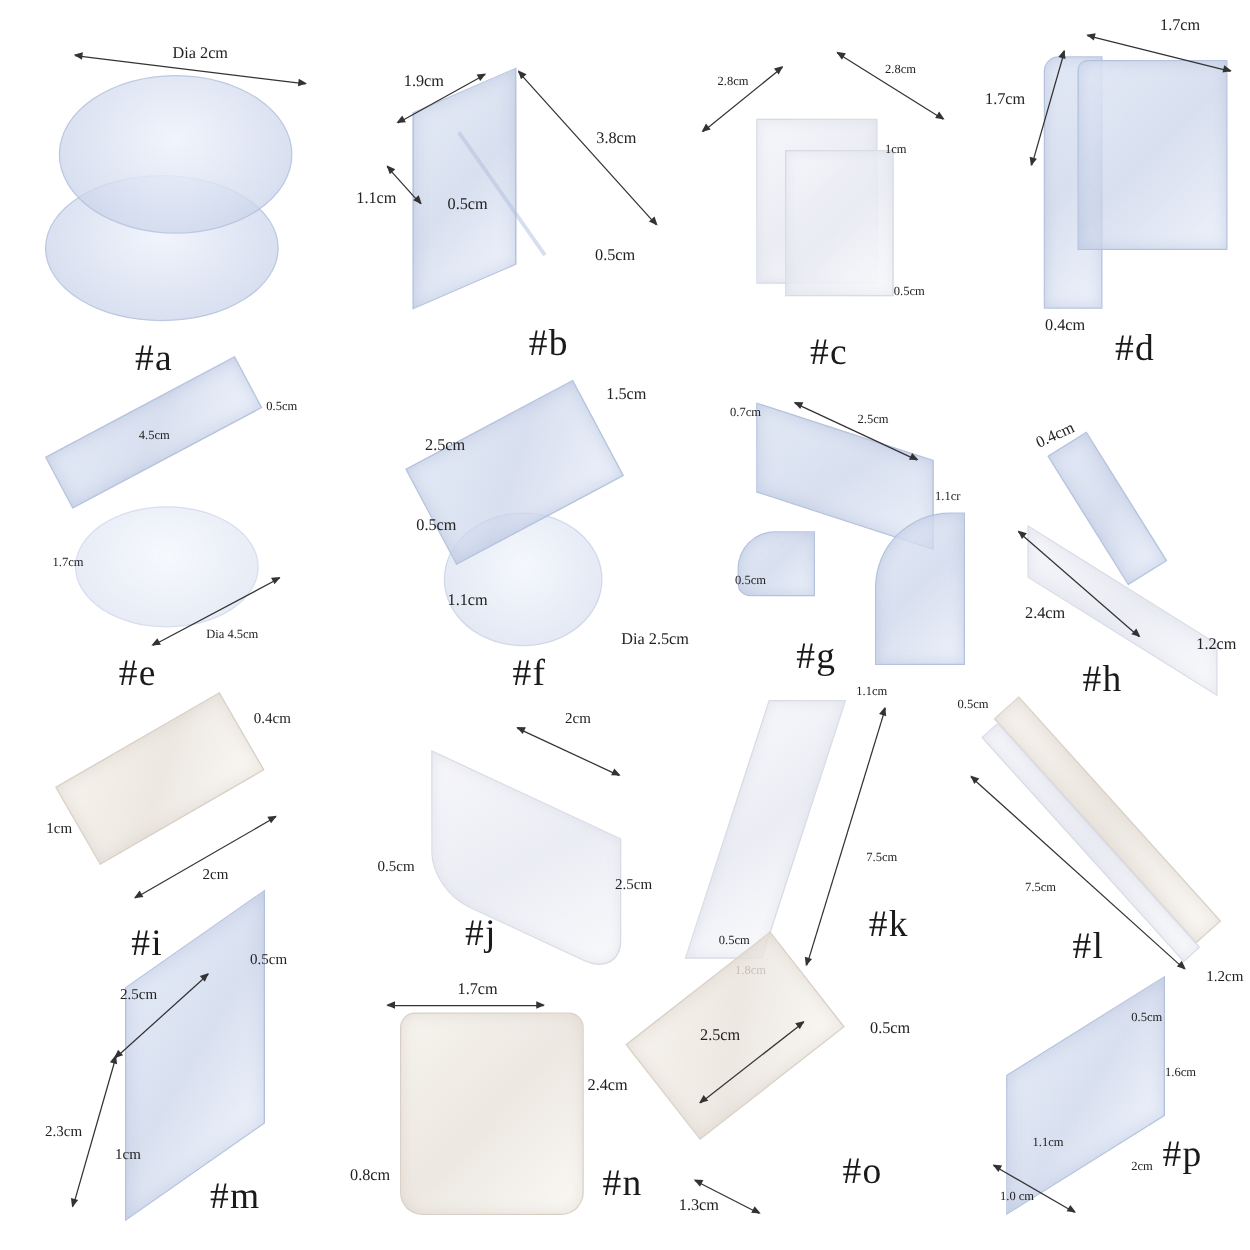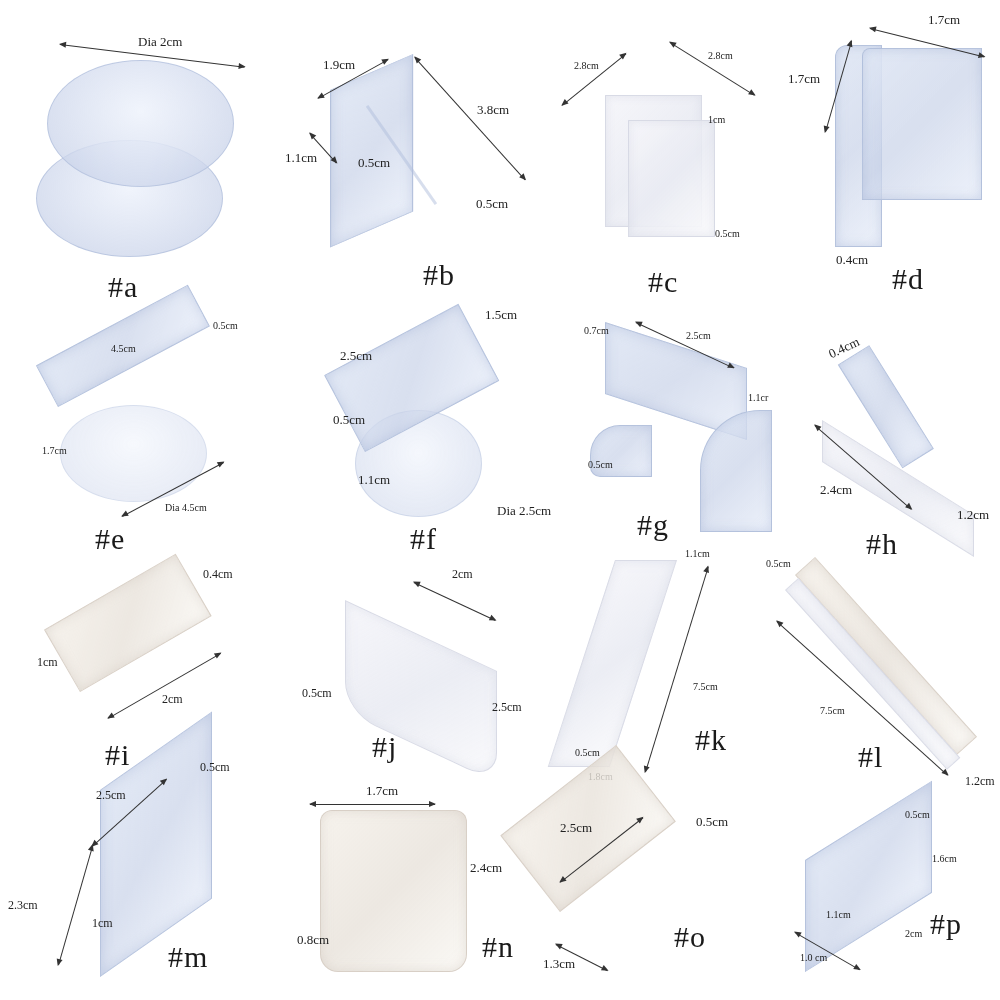--- a/index.html
+++ b/index.html
@@ -148,31 +148,31 @@
   <span class="dim md" style="left:965px;top:774px;">1.2cm</span>
   <span class="item-label" style="left:858px;top:740px;">#l</span>
 </div>
 
 <div class="cell">
   <div class="plastic" style="left:100px;top:790px;width:110px;height:185px;transform:skewY(-35deg);transform-origin:0 100%;"></div>
   <div class="arrow" style="left:92px;top:846px;width:100px;transform:rotate(-42deg);"></div>
   <span class="dim md" style="left:96px;top:788px;">2.5cm</span>
   <span class="dim md" style="left:200px;top:760px;">0.5cm</span>
   <div class="arrow" style="left:58px;top:965px;width:125px;transform:rotate(-74deg);"></div>
-  <span class="dim md" style="left:8px;top:898px;">2.3cm</span>
+  <span class="dim md" style="left:36px;top:898px;">2.3cm</span>
   <span class="dim md" style="left:92px;top:916px;">1cm</span>
   <span class="item-label" style="left:168px;top:940px;">#m</span>
 </div>
 
 <div class="cell">
   <div class="plastic warm" style="left:320px;top:810px;width:145px;height:160px;border-radius:12px 12px 18px 18px;"></div>
   <div class="arrow" style="left:310px;top:804px;width:125px;"></div>
   <span class="dim" style="left:366px;top:783px;">1.7cm</span>
   <span class="dim" style="left:470px;top:860px;">2.4cm</span>
-  <span class="dim" style="left:297px;top:932px;">0.8cm</span>
+  <span class="dim" style="left:280px;top:932px;">0.8cm</span>
   <span class="item-label" style="left:482px;top:930px;">#n</span>
 </div>
 
 <div class="cell">
   <div class="plastic warm" style="left:560px;top:815px;width:145px;height:95px;transform:rotate(-38deg);transform-origin:0 100%;top:910px;margin-top:-95px;"></div>
   <div class="arrow" style="left:560px;top:882px;width:105px;transform:rotate(-38deg);"></div>
   <span class="dim" style="left:560px;top:820px;">2.5cm</span>
   <span class="dim" style="left:696px;top:814px;">0.5cm</span>
   <div class="arrow" style="left:556px;top:944px;width:58px;transform:rotate(27deg);"></div>
   <span class="dim" style="left:543px;top:956px;">1.3cm</span>

